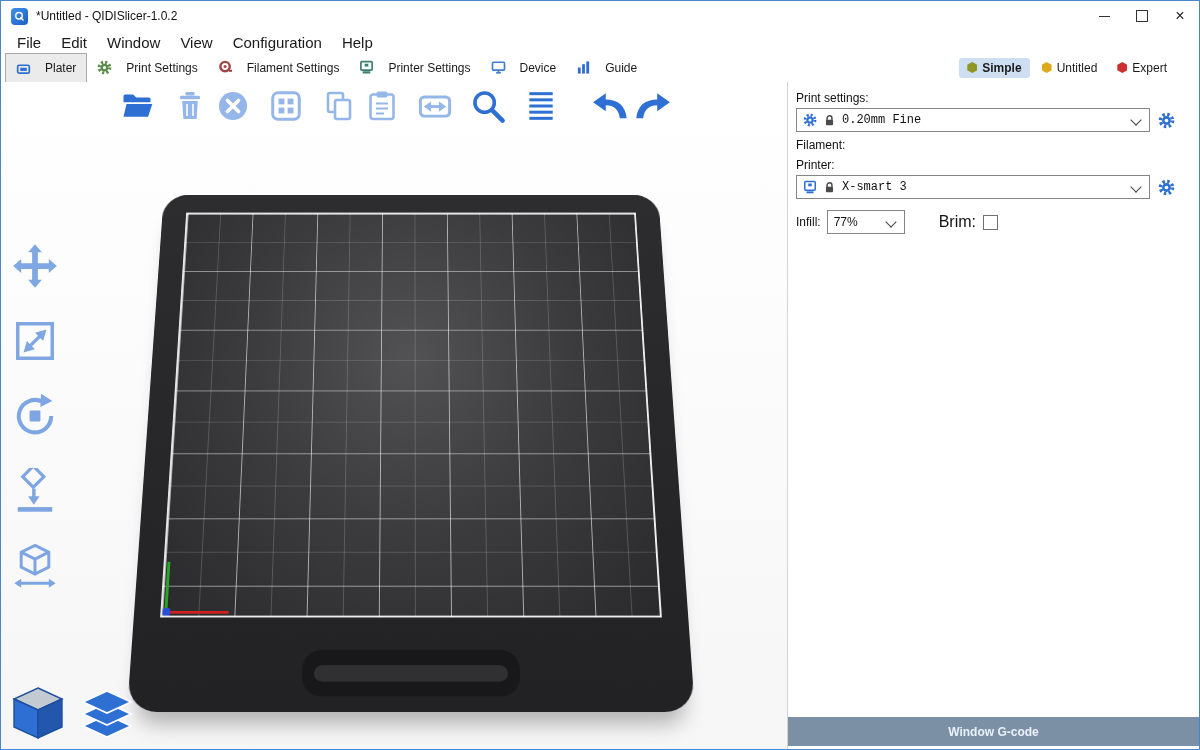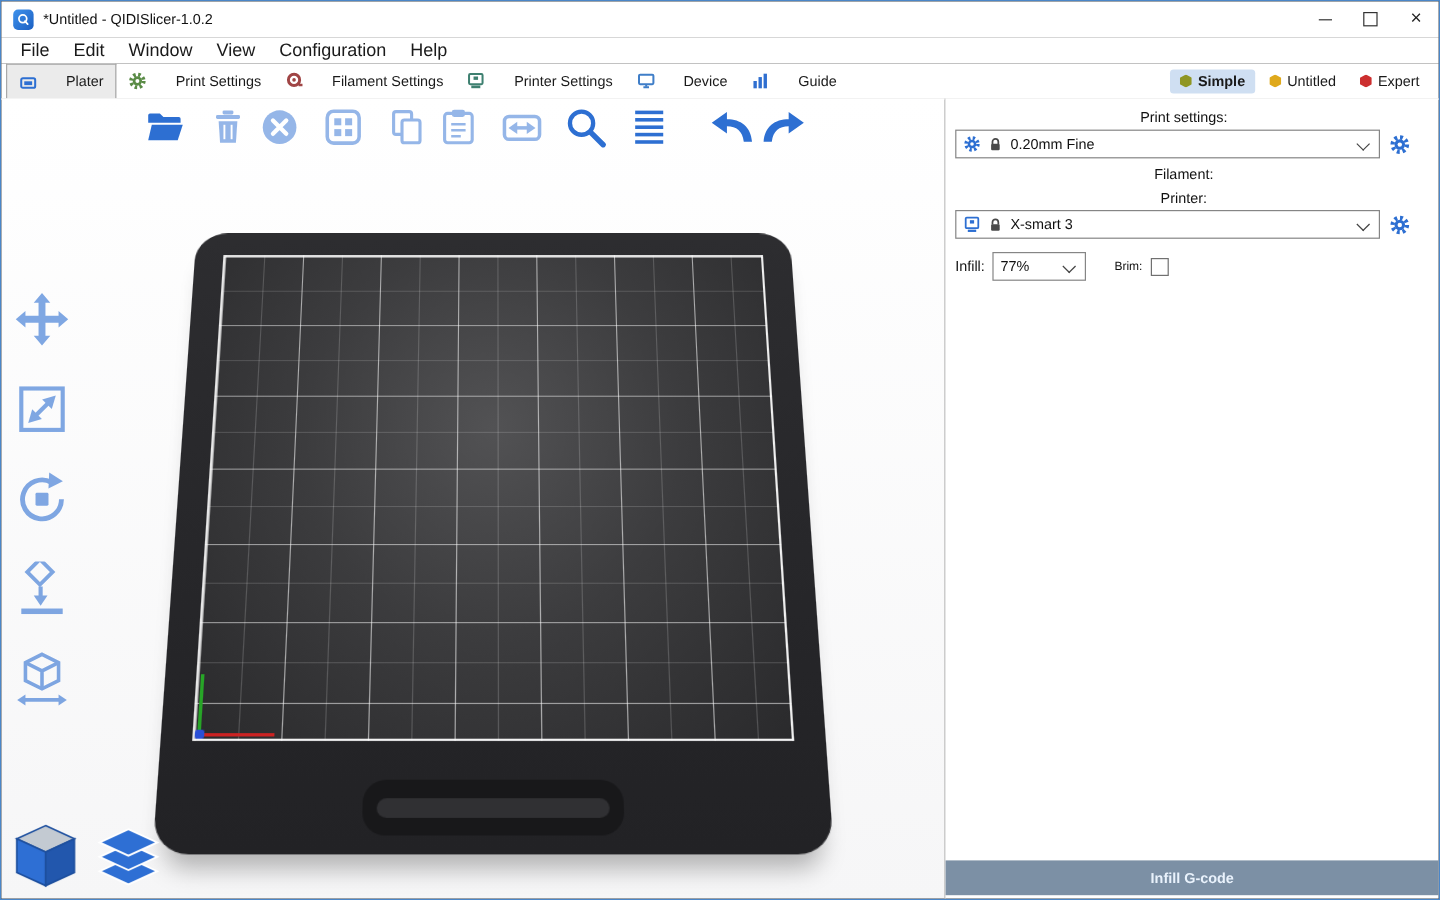--- a/index.html
+++ b/index.html
@@ -1,36 +1,36 @@
 <!DOCTYPE html>
 <html><head>
 <meta charset="utf-8">
 <style>
   html,body{margin:0;padding:0;}
   body{width:1200px;height:750px;overflow:hidden;font-family:"Liberation Sans",sans-serif;background:#fff;}
-  #app{position:relative;width:1200px;height:750px;border:1px solid #4a86c8;background:#000000;overflow:hidden;box-sizing:border-box;text-align:center;}
+  #app{position:relative;width:1200px;height:750px;border:1px solid #4a86c8;background:#f97316;overflow:hidden;box-sizing:border-box;}
 
   
   .titlebar{height:30px;display:flex;align-items:center;padding-left:10px;position:relative;background:#fff;}
   .app-icon{width:17px;height:17px;border-radius:4px;background:linear-gradient(135deg,#3f92ec,#1b5fc2);display:flex;align-items:center;justify-content:center;flex:none;}
   .title{margin-left:8px;font-size:12px;color:#111;}
   .win-controls{position:absolute;right:0;top:0;height:30px;display:flex;}
   .win-btn{width:38px;height:30px;display:flex;align-items:center;justify-content:center;color:#222;font-size:16px;}
   .min-glyph{width:11px;height:0;border-bottom:1.4px solid #333;display:block;}
   .max-glyph{width:10px;height:10px;border:1.2px solid #333;display:block;}
 
   
   .menubar{height:22px;display:flex;align-items:center;padding-left:6px;background:#fff;}
   .menu-item{font-size:15px;color:#1a1a1a;padding:3px 10px;cursor:default;}
 
   
   .tabbar{height:29px;display:flex;align-items:stretch;border-bottom:1px solid #c9c9c9;padding-left:4px;background:#fff;}
-  .tab{display:flex;align-items:center;gap:24px;padding:0 10px;font-size:12px;color:#1a1a1a;}
+  .tab{display:flex;align-items:center;gap:14px;padding:0 10px;font-size:12px;color:#1a1a1a;}
   .tab.active{background:#ebebeb;border:1px solid #a9a9a9;border-bottom:none;}
-  .modes{margin-left:auto;display:flex;align-items:center;gap:4px;padding-right:8px;}
+  .modes{margin-left:auto;display:flex;align-items:center;gap:4px;padding-right:24px;}
   .mode{display:flex;align-items:center;gap:5px;font-size:12px;color:#1a1a1a;padding:3px 8px;border-radius:3px;}
   .mode.active{background:#cfdff2;font-weight:bold;}
   .hex{width:10px;height:11px;clip-path:polygon(50% 0,100% 25%,100% 75%,50% 100%,0 75%,0 25%);display:inline-block;}
 
   
   .main{position:absolute;top:81px;left:0;right:0;bottom:0;}
   .viewport{position:absolute;left:0;top:0;width:786px;height:100%;background:linear-gradient(#ffffff,#f6f6f7);overflow:hidden;}
   .sidebar{position:absolute;left:786px;top:0;right:0;bottom:0;background:#fff;border-left:1px solid #d4d4d4;padding:3px 22px 0 8px;box-sizing:border-box;}
 
   
@@ -57,34 +57,34 @@
       repeating-linear-gradient(to bottom, rgba(255,255,255,.16) 0 1px, transparent 1px 37px),
       radial-gradient(ellipse at 50% 38%, #525254 0%, #3c3c3e 48%, #2a2a2c 100%);}
   .axis-x{position:absolute;left:2px;bottom:2px;width:66px;height:3px;background:#cc2222;}
   .axis-y{position:absolute;left:2px;bottom:2px;width:3px;height:56px;background:#27a527;}
   .axis-z{position:absolute;left:0;bottom:0;width:8px;height:8px;background:#2a4fd6;border-radius:2px;}
   .bed-handle{position:absolute;left:50%;transform:translateX(-50%);bottom:16px;width:220px;height:48px;border-radius:20px;background:#18181a;}
   .bed-handle-bar{position:absolute;left:12px;right:12px;top:16px;height:17px;border-radius:9px;background:#303033;}
 
   
   .sb-label{font-size:12px;color:#111;margin:6px 0 3px 0;}
-  .setting-row{display:flex;align-items:center;}
+  .setting-row{display:flex;align-items:center;font-family:Liberation Mono, monospace;}
   .combo{flex:1;height:24px;border:1px solid #858585;background:#fff;display:flex;align-items:center;gap:6px;
     padding:0 22px 0 6px;font-size:12px;color:#111;position:relative;box-sizing:border-box;}
   .combo-text{white-space:nowrap;overflow:hidden;}
   .chev{position:absolute;right:9px;top:7px;width:7px;height:7px;border-right:1.6px solid #444;border-bottom:1.6px solid #444;transform:rotate(45deg);}
   .gear-btn{width:22px;height:22px;margin-left:5px;display:flex;align-items:center;justify-content:center;color:#2d6fd2;flex:none;}
   .swatch{width:15px;height:11px;border:1px solid #4a4a4a;flex:none;}
   .supports-row{display:flex;align-items:center;margin-top:11px;}
   .inline-label{font-size:12px;color:#111;width:58px;flex:none;}
   .supports-combo{margin-right:14px;padding-left:14px;}
   .infill-row{display:flex;align-items:center;margin-top:11px;}
   .infill-label{font-size:12px;color:#111;margin-right:6px;}
   .infill-combo{flex:none;width:78px;}
-  .brim-label{margin-left:24px;font-size:10px;color:#111;}
+  .brim-label{margin-left:34px;font-size:16px;color:#111;}
   .checkbox{width:13px;height:13px;border:1px solid #707070;background:#fff;margin-left:7px;flex:none;}
   .export-btn{position:absolute;left:0;right:0;bottom:3px;height:29px;display:flex;align-items:center;justify-content:center;
     font-size:12px;font-weight:bold;color:#e9f2fc;background:#7c90a5;}
 
   .ic{display:block;}
   .lock-ic{color:#4a4a4a;flex:none;}
   .gear-ic{color:#2d6fd2;flex:none;}
 </style>
 </head>
 <body>
@@ -405,16 +405,16 @@
       <div class="infill-row">
         <span class="infill-label">Infill:</span>
         <div class="combo infill-combo">
           <span class="combo-text">77%</span>
           <span class="chev"></span>
         </div>
         <span class="brim-label">Brim:</span>
         <span class="checkbox"></span>
       </div>
 
-      <div class="export-btn" style="background: rgb(124, 144, 165);">Infill G-code</div>
+      <div class="export-btn" style="background: rgb(124, 144, 165);">Window G-code</div>
     </div>
   </div>
 </div>
 
 </body></html>

